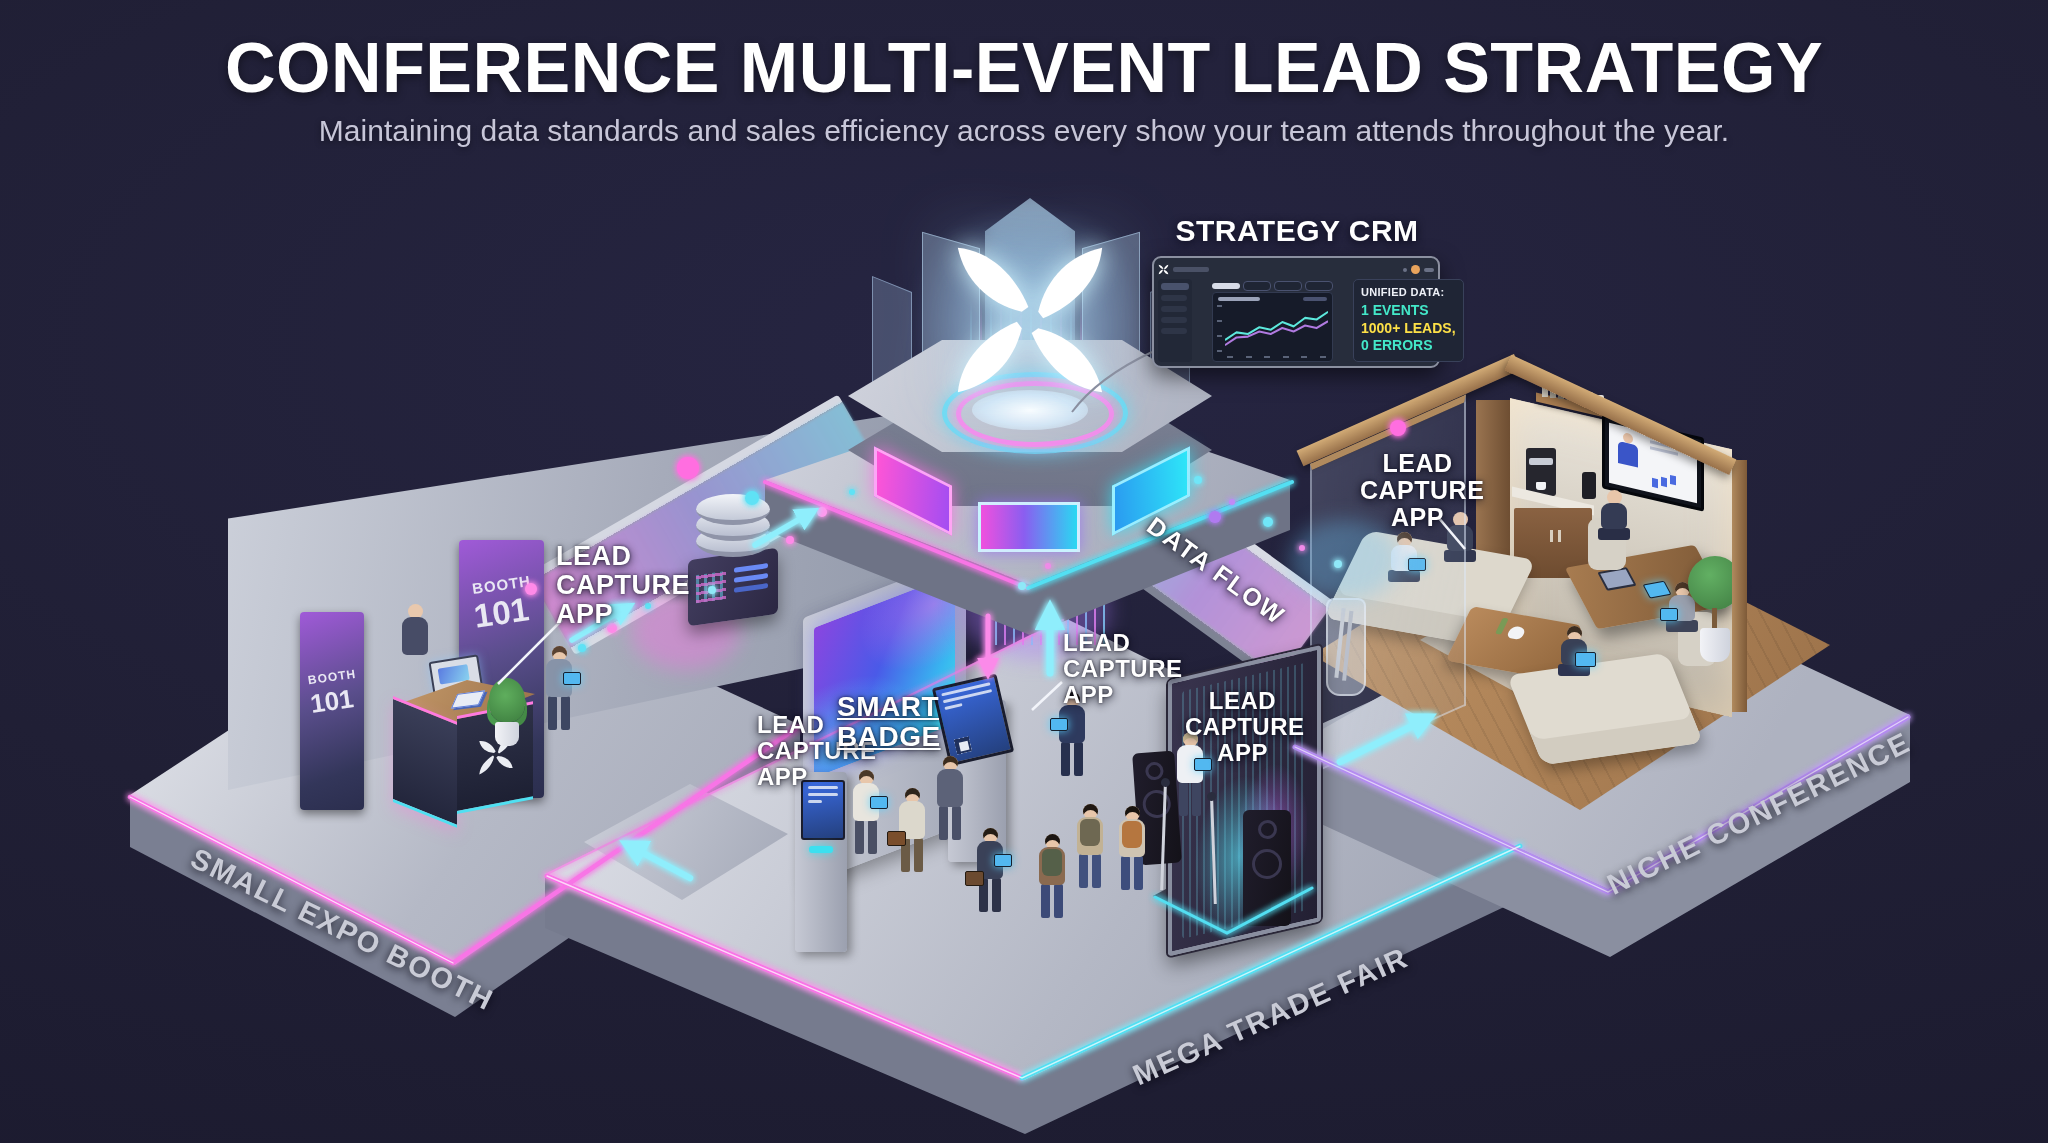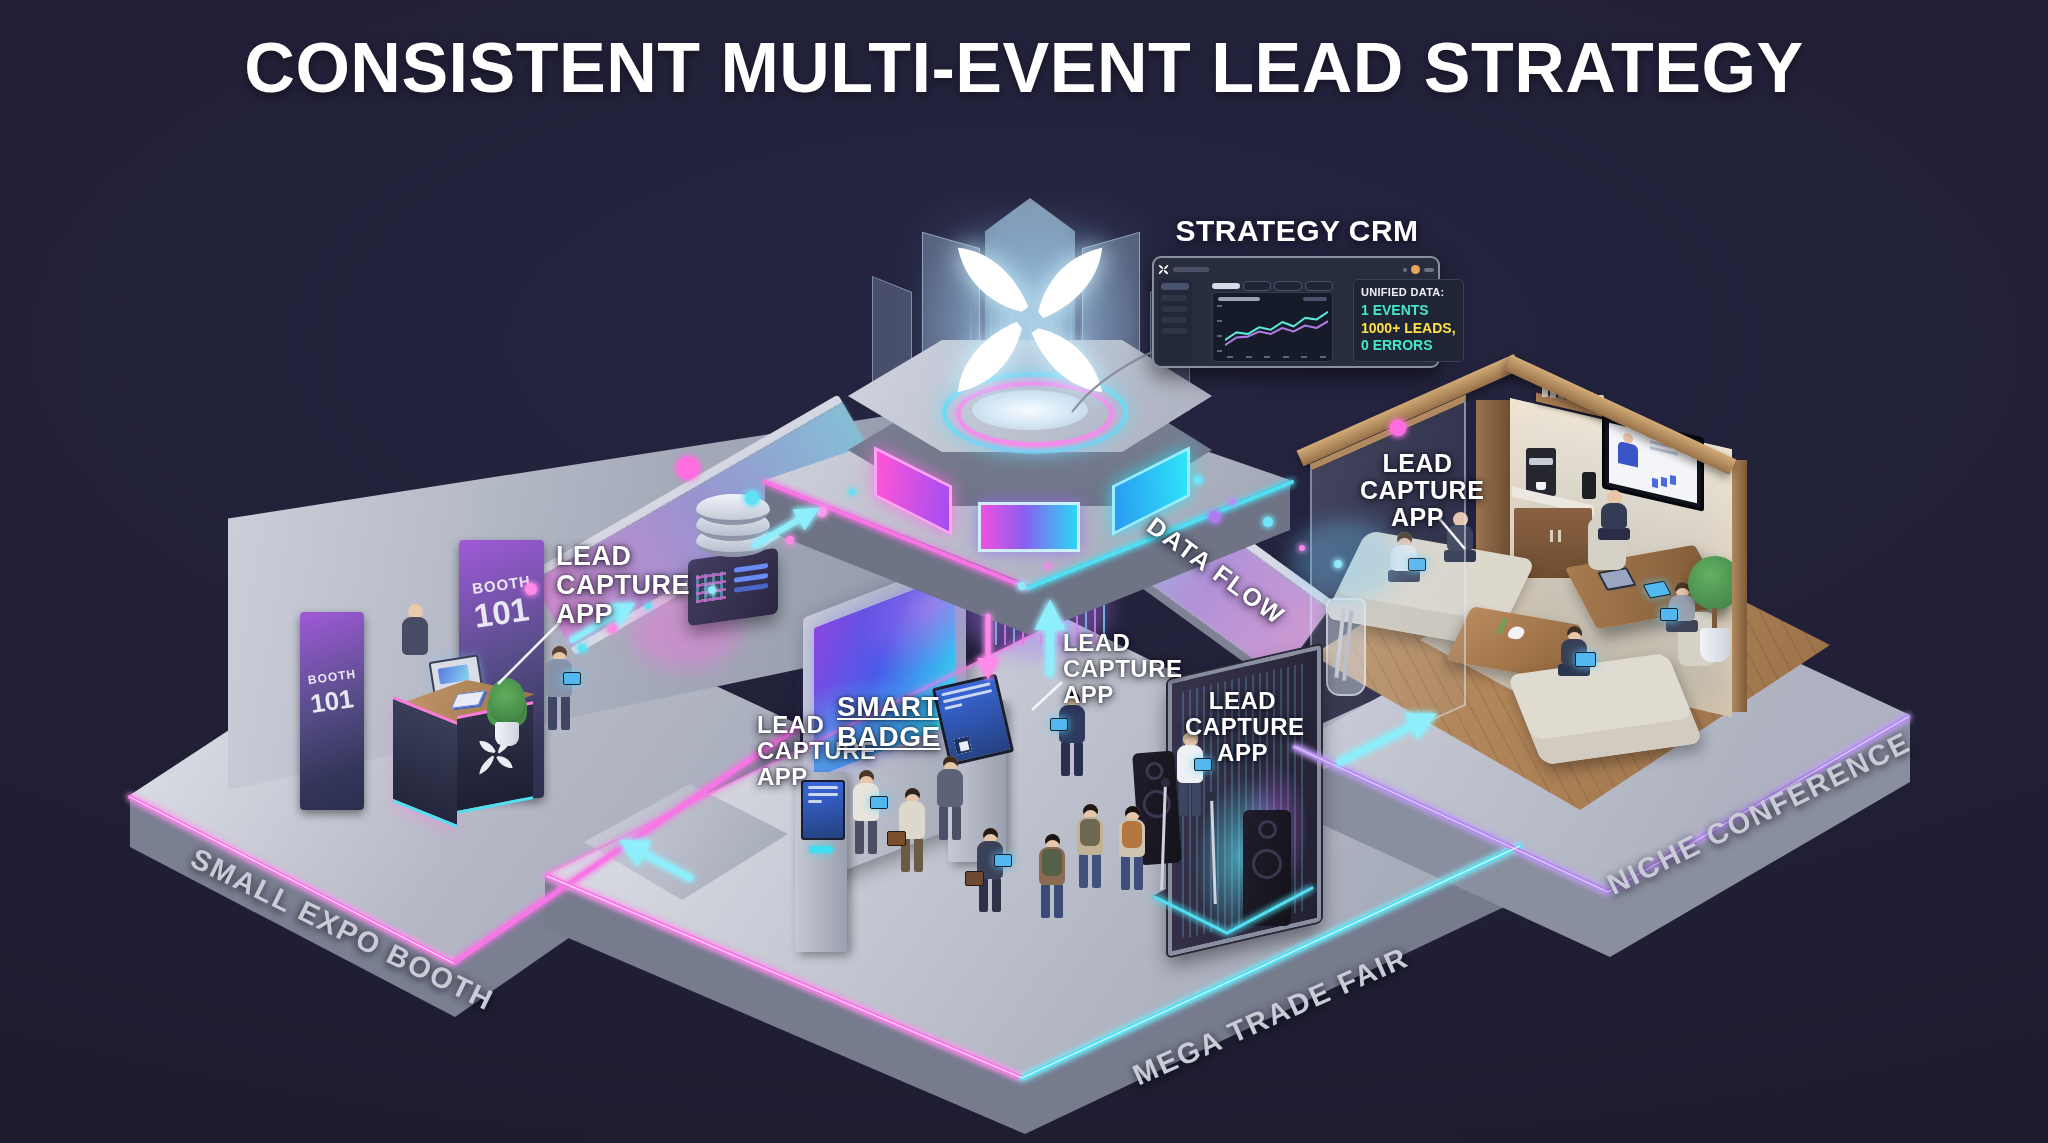--- a/index.html
+++ b/index.html
@@ -40,21 +40,22 @@
   .kscreen i{display:block;height:3px;background:rgba(255,255,255,.75);border-radius:2px;margin:4px 5px 0 5px;}
   .speaker{background:linear-gradient(100deg,#201d2c,#141219);border-radius:6px;z-index:5;}
   .speaker b{display:block;border:3px solid #3a3750;border-radius:50%;margin:10px auto 0;}
   .glowdot{position:absolute;border-radius:50%;filter:blur(10px);z-index:3;}
 </style>
 </head>
 <body>
 
 <div id="stage">
 
-  <div class="abs main-title">CONSISTENT MULTI-EVENT LEAD STRATEGY</div>
+  <div class="abs main-title">CONFERENCE MULTI-EVENT LEAD STRATEGY</div>
+  <div class="abs main-sub">Maintaining data standards and sales efficiency across every show your team attends throughout the year.</div>
 
   <div class="abs" style="left:130px;top:720px;width:672px;height:300px;z-index:1;background:#7a7f92;
               clip-path:polygon(0px 75px,670px 5px,670px 57px,325px 297px,0px 127px);"></div>
   <div class="abs" style="left:130px;top:570px;width:672px;height:400px;z-index:1;
               background:linear-gradient(125deg,#e3e5eb 5%,#b5b9c6 55%,#a3a8b7 100%);
               clip-path:polygon(0px 225px,340px 2px,670px 155px,325px 395px);"></div>
   <div class="abs" style="left:228px;top:413px;width:677px;height:377px;z-index:2;
               background:linear-gradient(100deg,#ccd0da 0%,#a6abba 60%,#939aab 100%);
               clip-path:polygon(0 28%,100% 0,100% 62%,0 100%);box-shadow:0 10px 24px rgba(0,0,0,.3);"></div>
 

